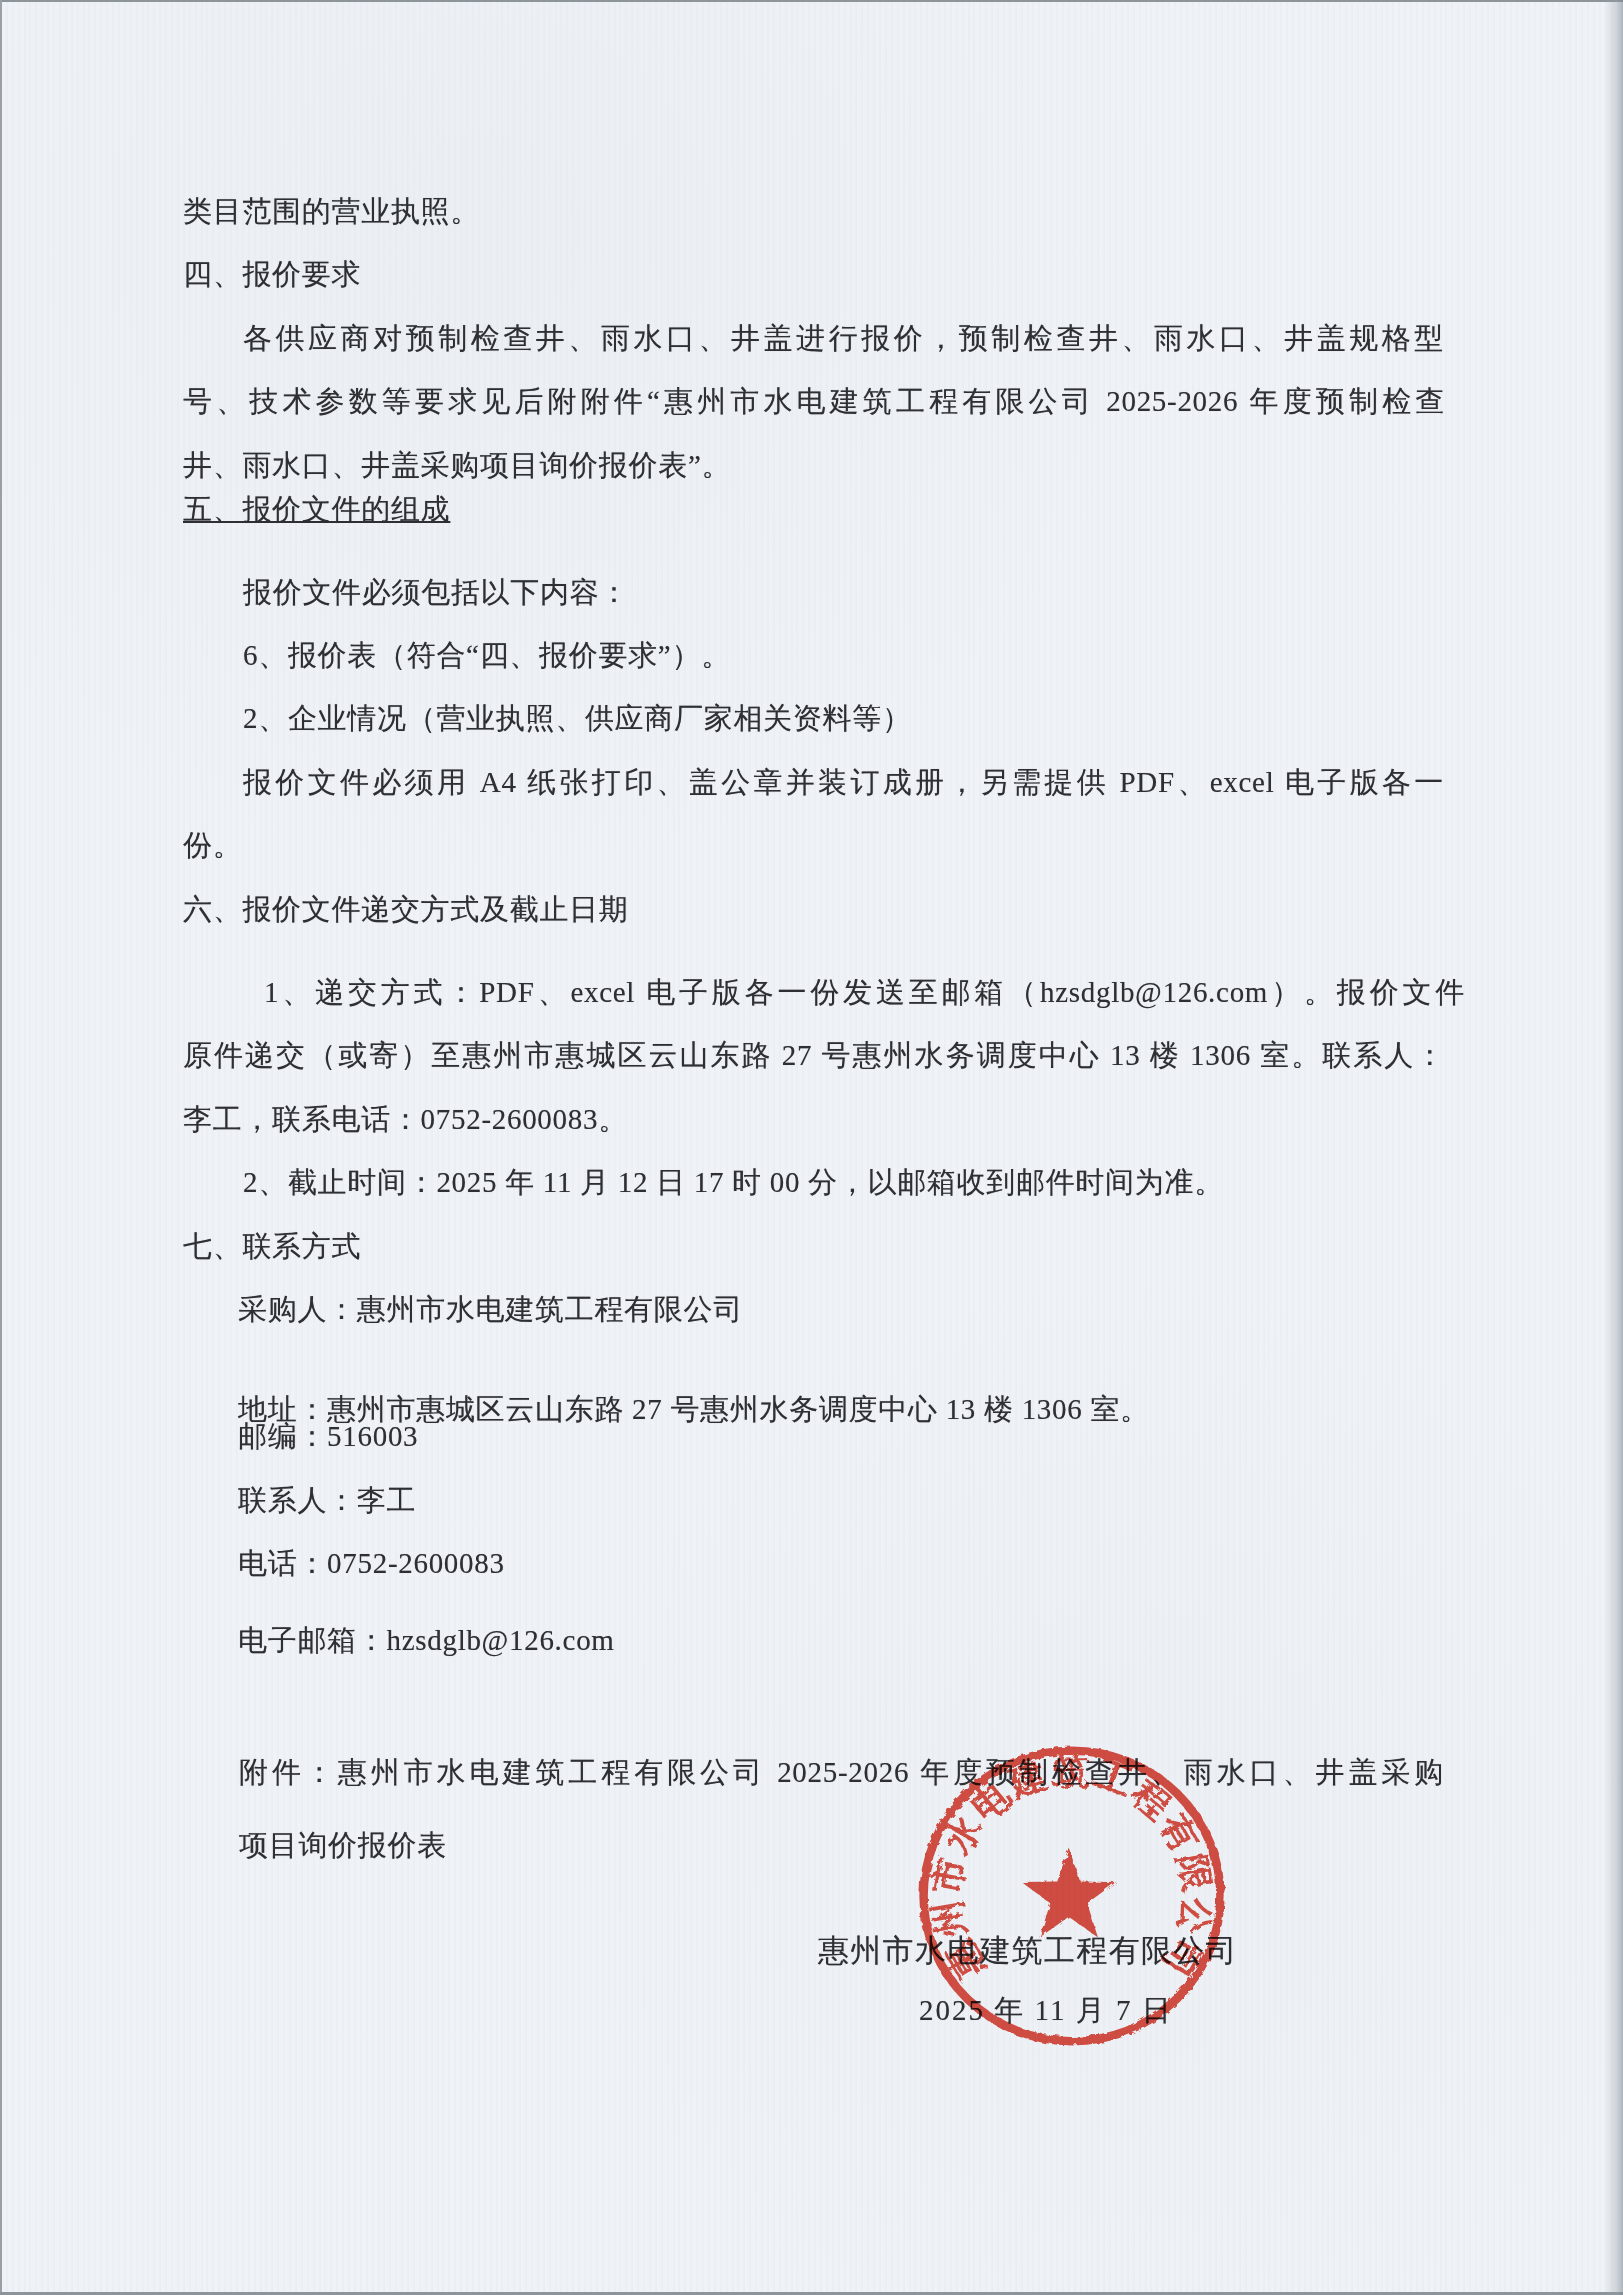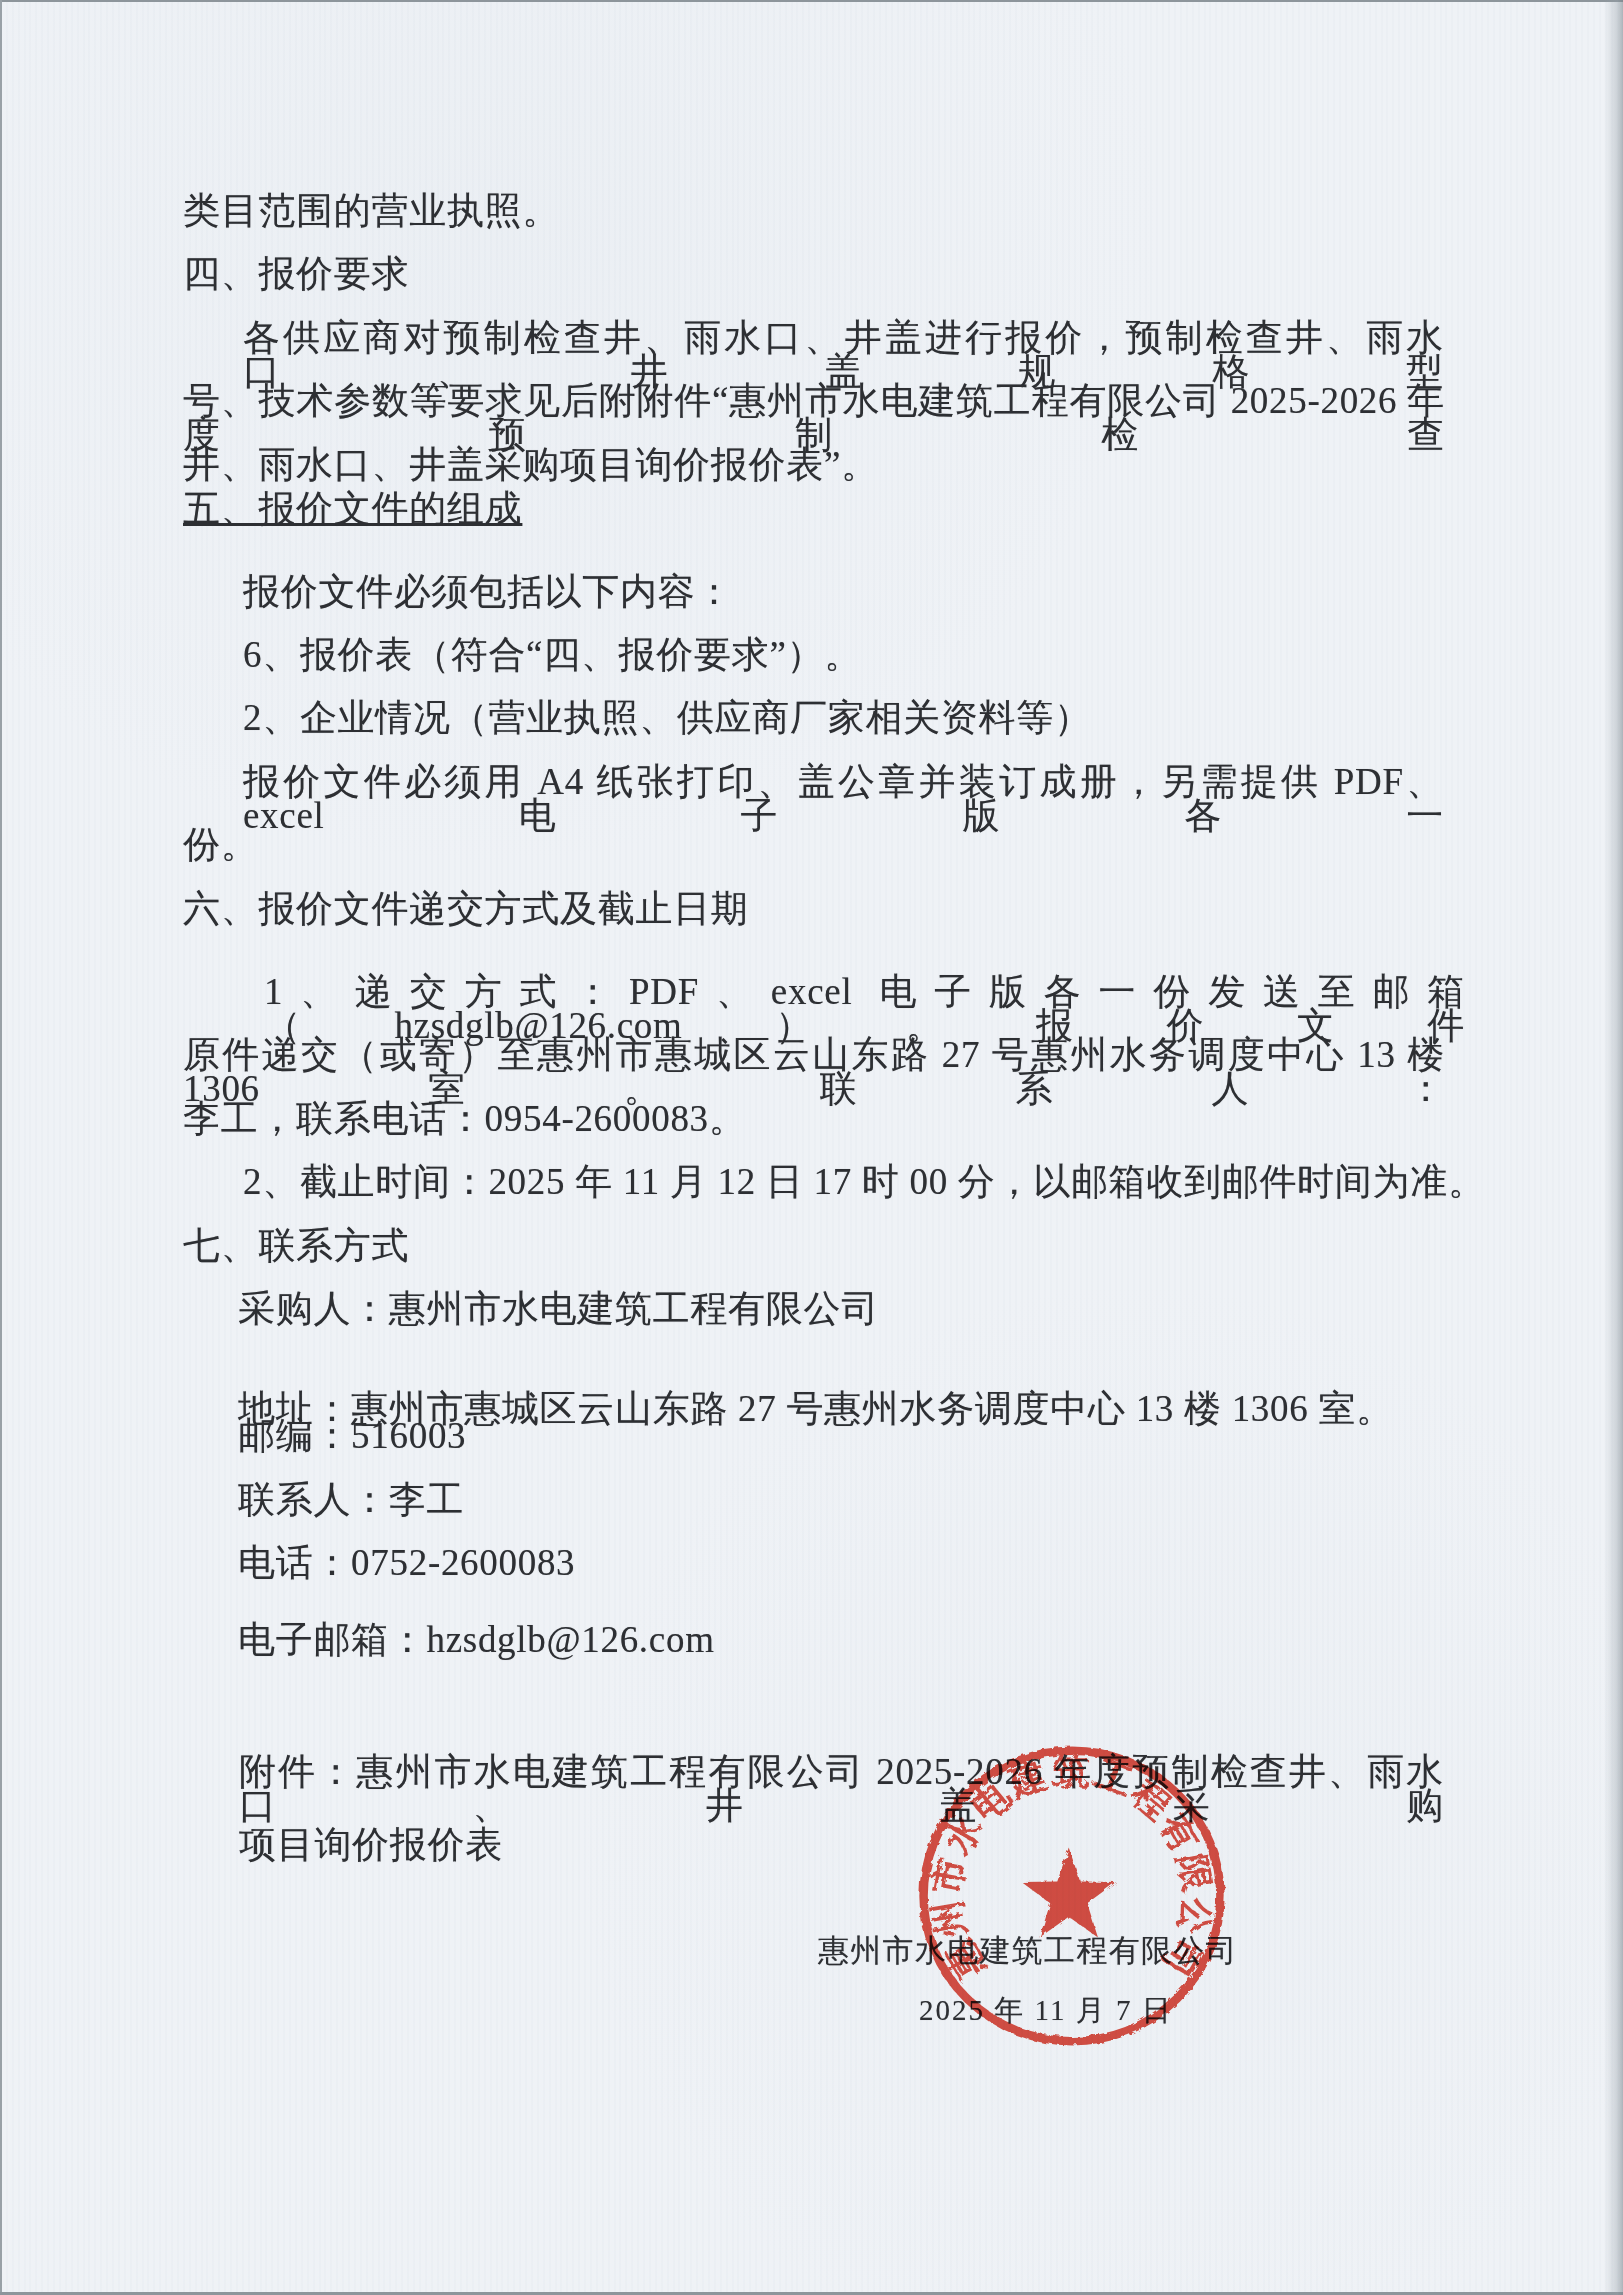--- a/index.html
+++ b/index.html
@@ -25,21 +25,21 @@
   .edge { position: absolute; pointer-events: none; }
   .edge-top    { left: 0; top: 0; width: 100%; height: 2px; background: #8d959b; }
   .edge-left   { left: 0; top: 0; width: 2px; height: 100%; background: #99a1a7; }
   .edge-bottom { left: 0; top: 2292px; width: 100%; height: 3.9px; background: #8d959b; }
   .edge-right-band {
     left: 1604px; top: 0; width: 19px; height: 100%;
     background: linear-gradient(to right, rgba(148,158,166,0) 0%, rgba(148,158,166,0.38) 70%, rgba(120,130,138,0.55) 100%);
   }
   .line {
     position: absolute;
-    font-size: 37px;
+    font-size: 29px;
     line-height: 34px;
     white-space: pre;
     letter-spacing: 0.7px;
     text-shadow: 0 0 0.7px rgba(45,47,51,0.45);
   }
   .line.just {
     white-space: normal;
     text-align: justify;
     text-align-last: justify;
     letter-spacing: 0.7px;
@@ -78,21 +78,21 @@
       <div class="line" style="top: 448px; left: 183px;">井、雨水口、井盖采购项目询价报价表”。</div>
       <div class="line" style="top: 492px; left: 183px; text-decoration: underline;">五、报价文件的组成</div>
       <div class="line" style="top: 575px; left: 243px;">报价文件必须包括以下内容：</div>
       <div class="line" style="top: 638px; left: 243px;">6、报价表（符合“四、报价要求”）。</div>
       <div class="line" style="top: 701px; left: 243px;">2、企业情况（营业执照、供应商厂家相关资料等）</div>
       <div class="line just" style="top: 765px; left: 243px; width: 1201px;">报价文件必须用 A4 纸张打印、盖公章并装订成册，另需提供 PDF、excel 电子版各一</div>
       <div class="line" style="top: 828px; left: 183px;">份。</div>
       <div class="line" style="top: 892px; left: 183px;">六、报价文件递交方式及截止日期</div>
       <div class="line just" style="top: 975px; left: 243px; width: 1201px; margin-left: 21px;">1、递交方式：PDF、excel 电子版各一份发送至邮箱（hzsdglb@126.com）。报价文件</div>
       <div class="line just" style="top: 1038px; left: 183px; width: 1262px;">原件递交（或寄）至惠州市惠城区云山东路 27 号惠州水务调度中心 13 楼 1306 室。联系人：</div>
-      <div class="line" style="top: 1102px; left: 183px;">李工，联系电话：0954-2600083。</div>
+      <div class="line" style="top: 1102px; left: 183px;">李工，联系电话：0752-2600083。</div>
       <div class="line" style="top: 1165px; left: 243px;">2、截止时间：2025 年 11 月 12 日 17 时 00 分，以邮箱收到邮件时间为准。</div>
       <div class="line" style="top: 1229px; left: 183px;">七、联系方式</div>
       <div class="line" style="top: 1292px; left: 238px;">采购人：惠州市水电建筑工程有限公司</div>
       <div class="line" style="top: 1356px; left: 238px; margin-top: 36px;">地址：惠州市惠城区云山东路 27 号惠州水务调度中心 13 楼 1306 室。</div>
       <div class="line" style="top: 1419px; left: 238px;">邮编：516003</div>
       <div class="line" style="top: 1483px; left: 238px;">联系人：李工</div>
       <div class="line" style="top: 1546px; left: 238px;">电话：0752-2600083</div>
       <div class="line" style="top: 1623px; left: 238px;">电子邮箱：hzsdglb@126.com</div>
       <div class="line just" style="top: 1755px; left: 239px; width: 1205px;">附件：惠州市水电建筑工程有限公司 2025-2026 年度预制检查井、雨水口、井盖采购</div>
       <div class="line" style="top: 1828px; left: 239px;">项目询价报价表</div>

